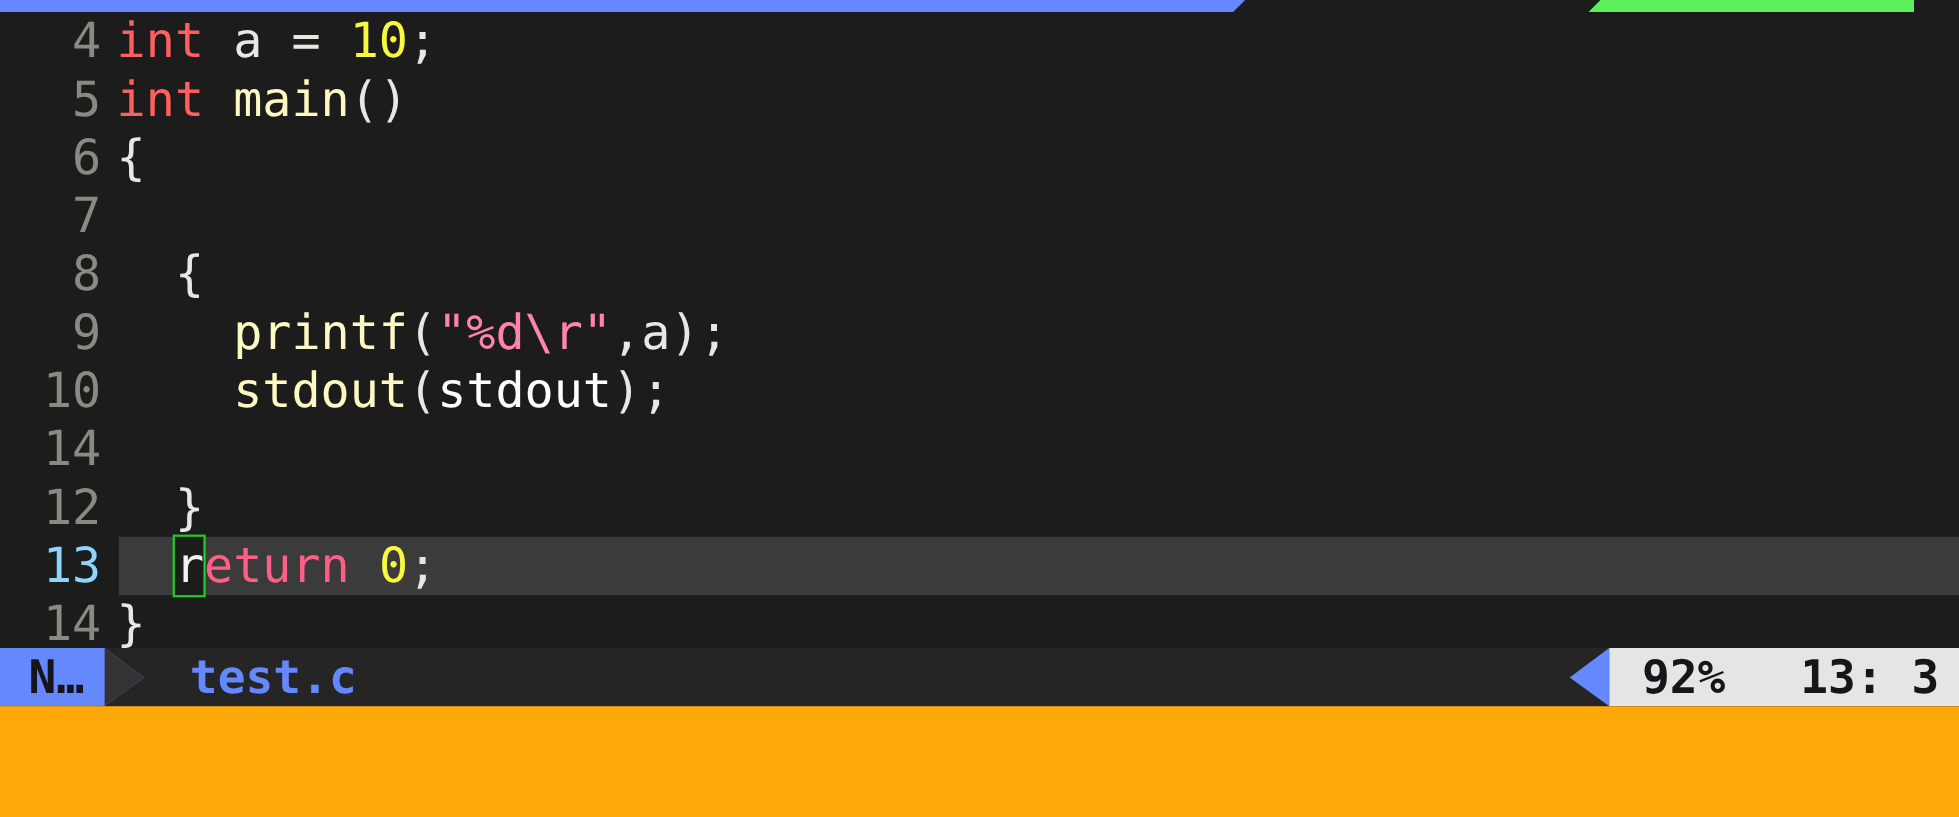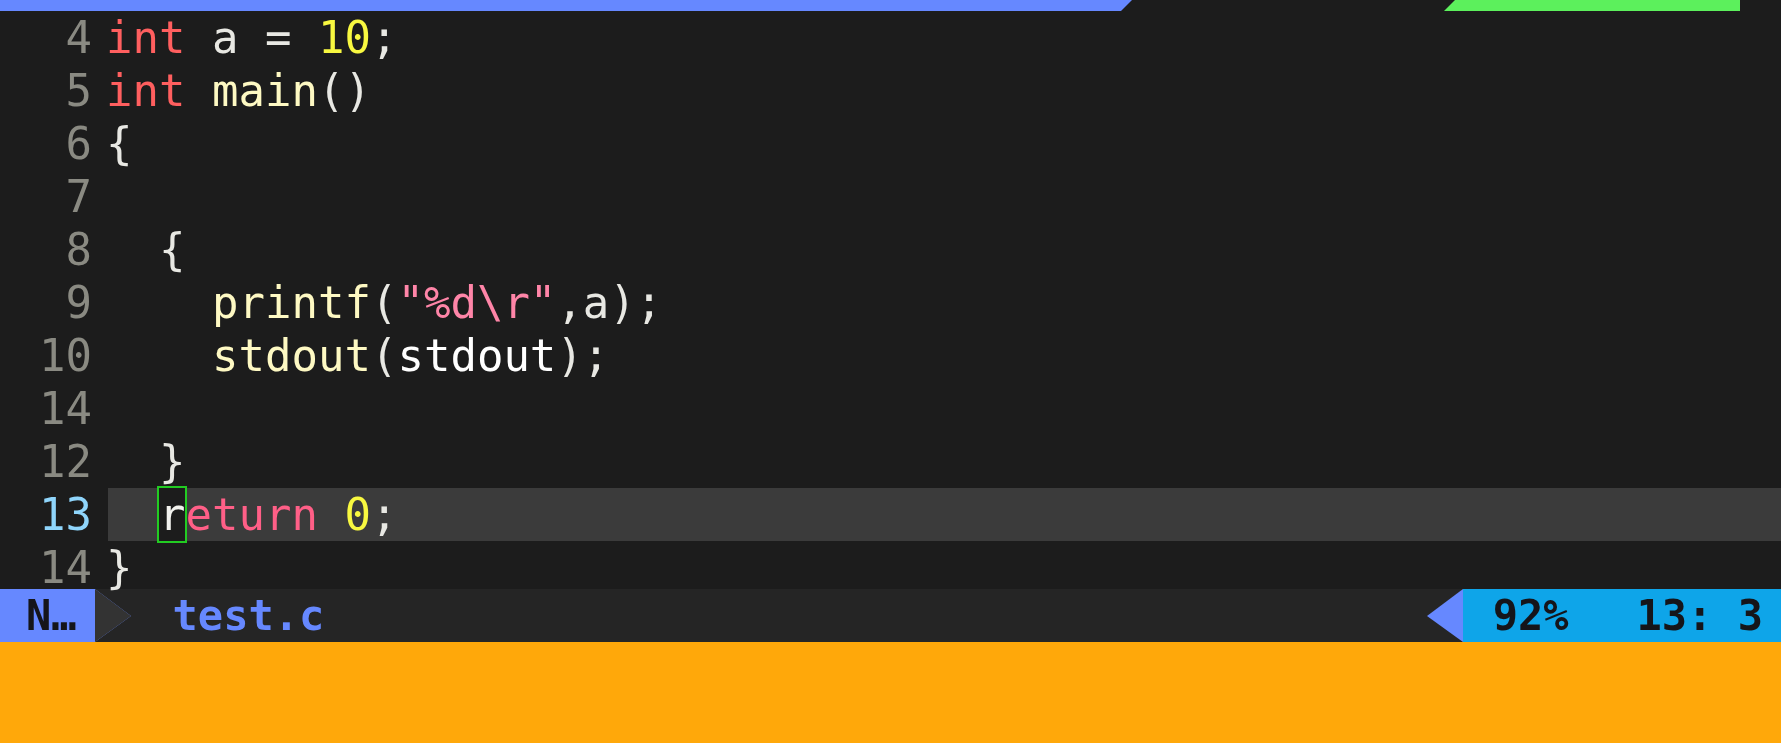--- a/index.html
+++ b/index.html
@@ -162,21 +162,21 @@
   }
   .sl-spacer { flex: 1 1 auto; }
   .sl-right-arrow {
     width: 0; height: 0;
     border-top: 27px solid transparent;
     border-bottom: 26px solid transparent;
     border-right: 36px solid #6688ff;
   }
   .sl-right {
     height: 53px;
-    background: #0ea5e9;
+    background: #e5e5e5;
     color: #15151a;
     display: flex;
     align-items: center;
     font-size: 42px;
     padding-right: 18px;
   }
   .sl-pct { padding: 0 12px 0 30px; }
   .sl-pos { padding-left: 56px; letter-spacing: 0px; }
 
   

